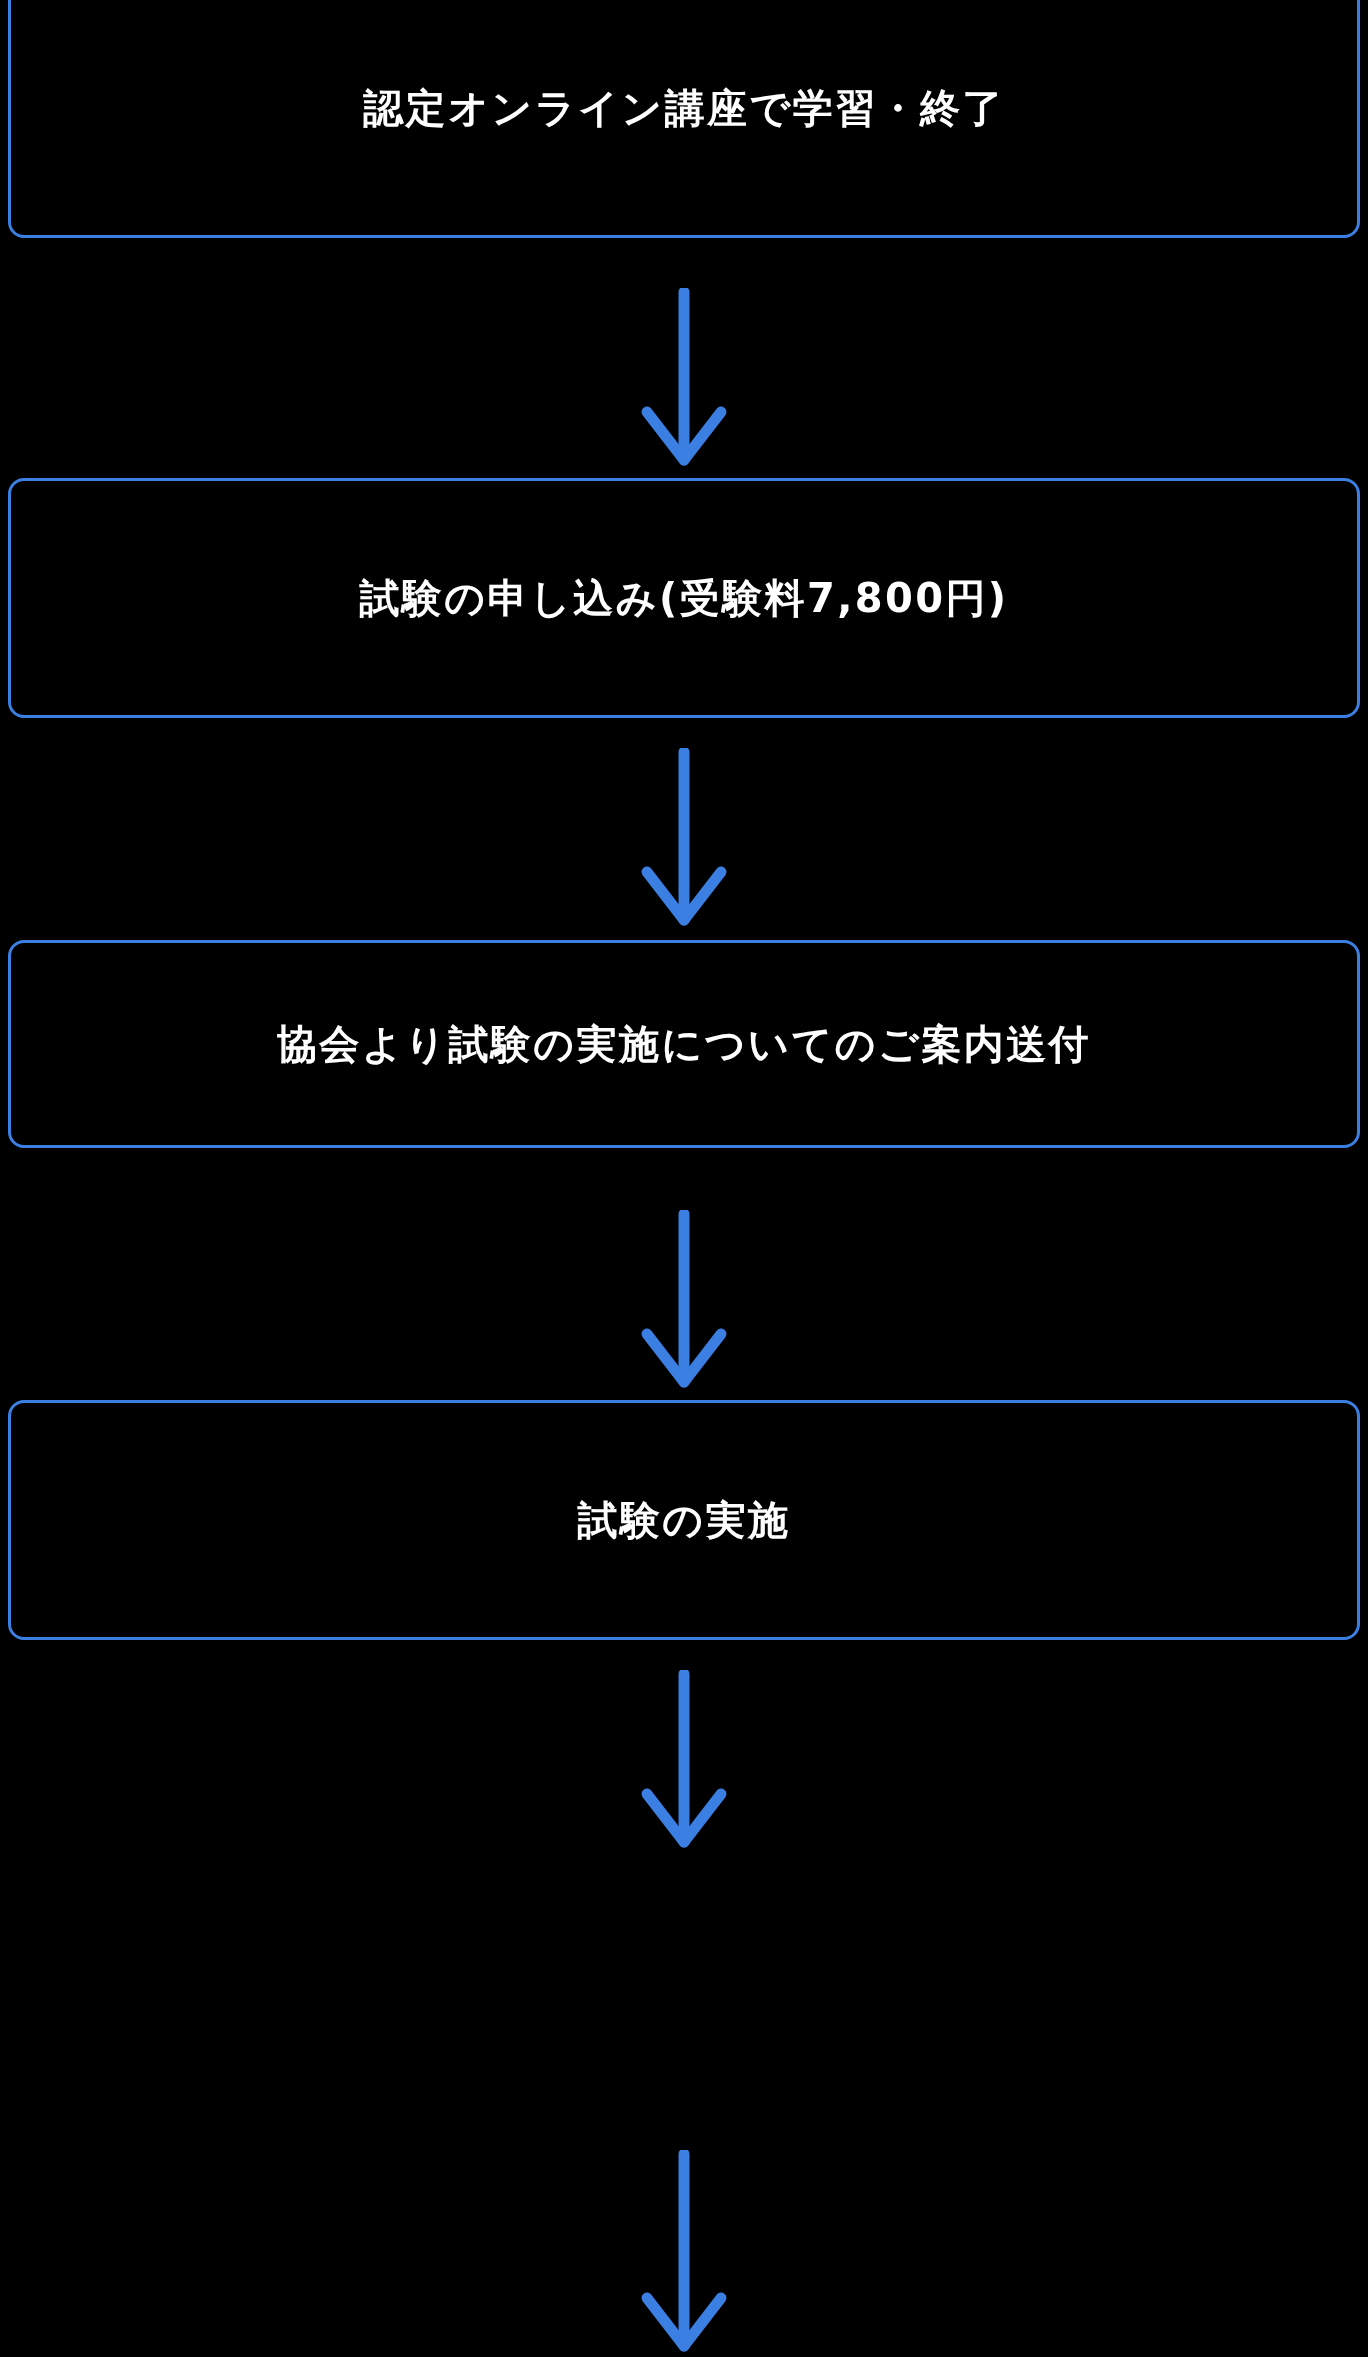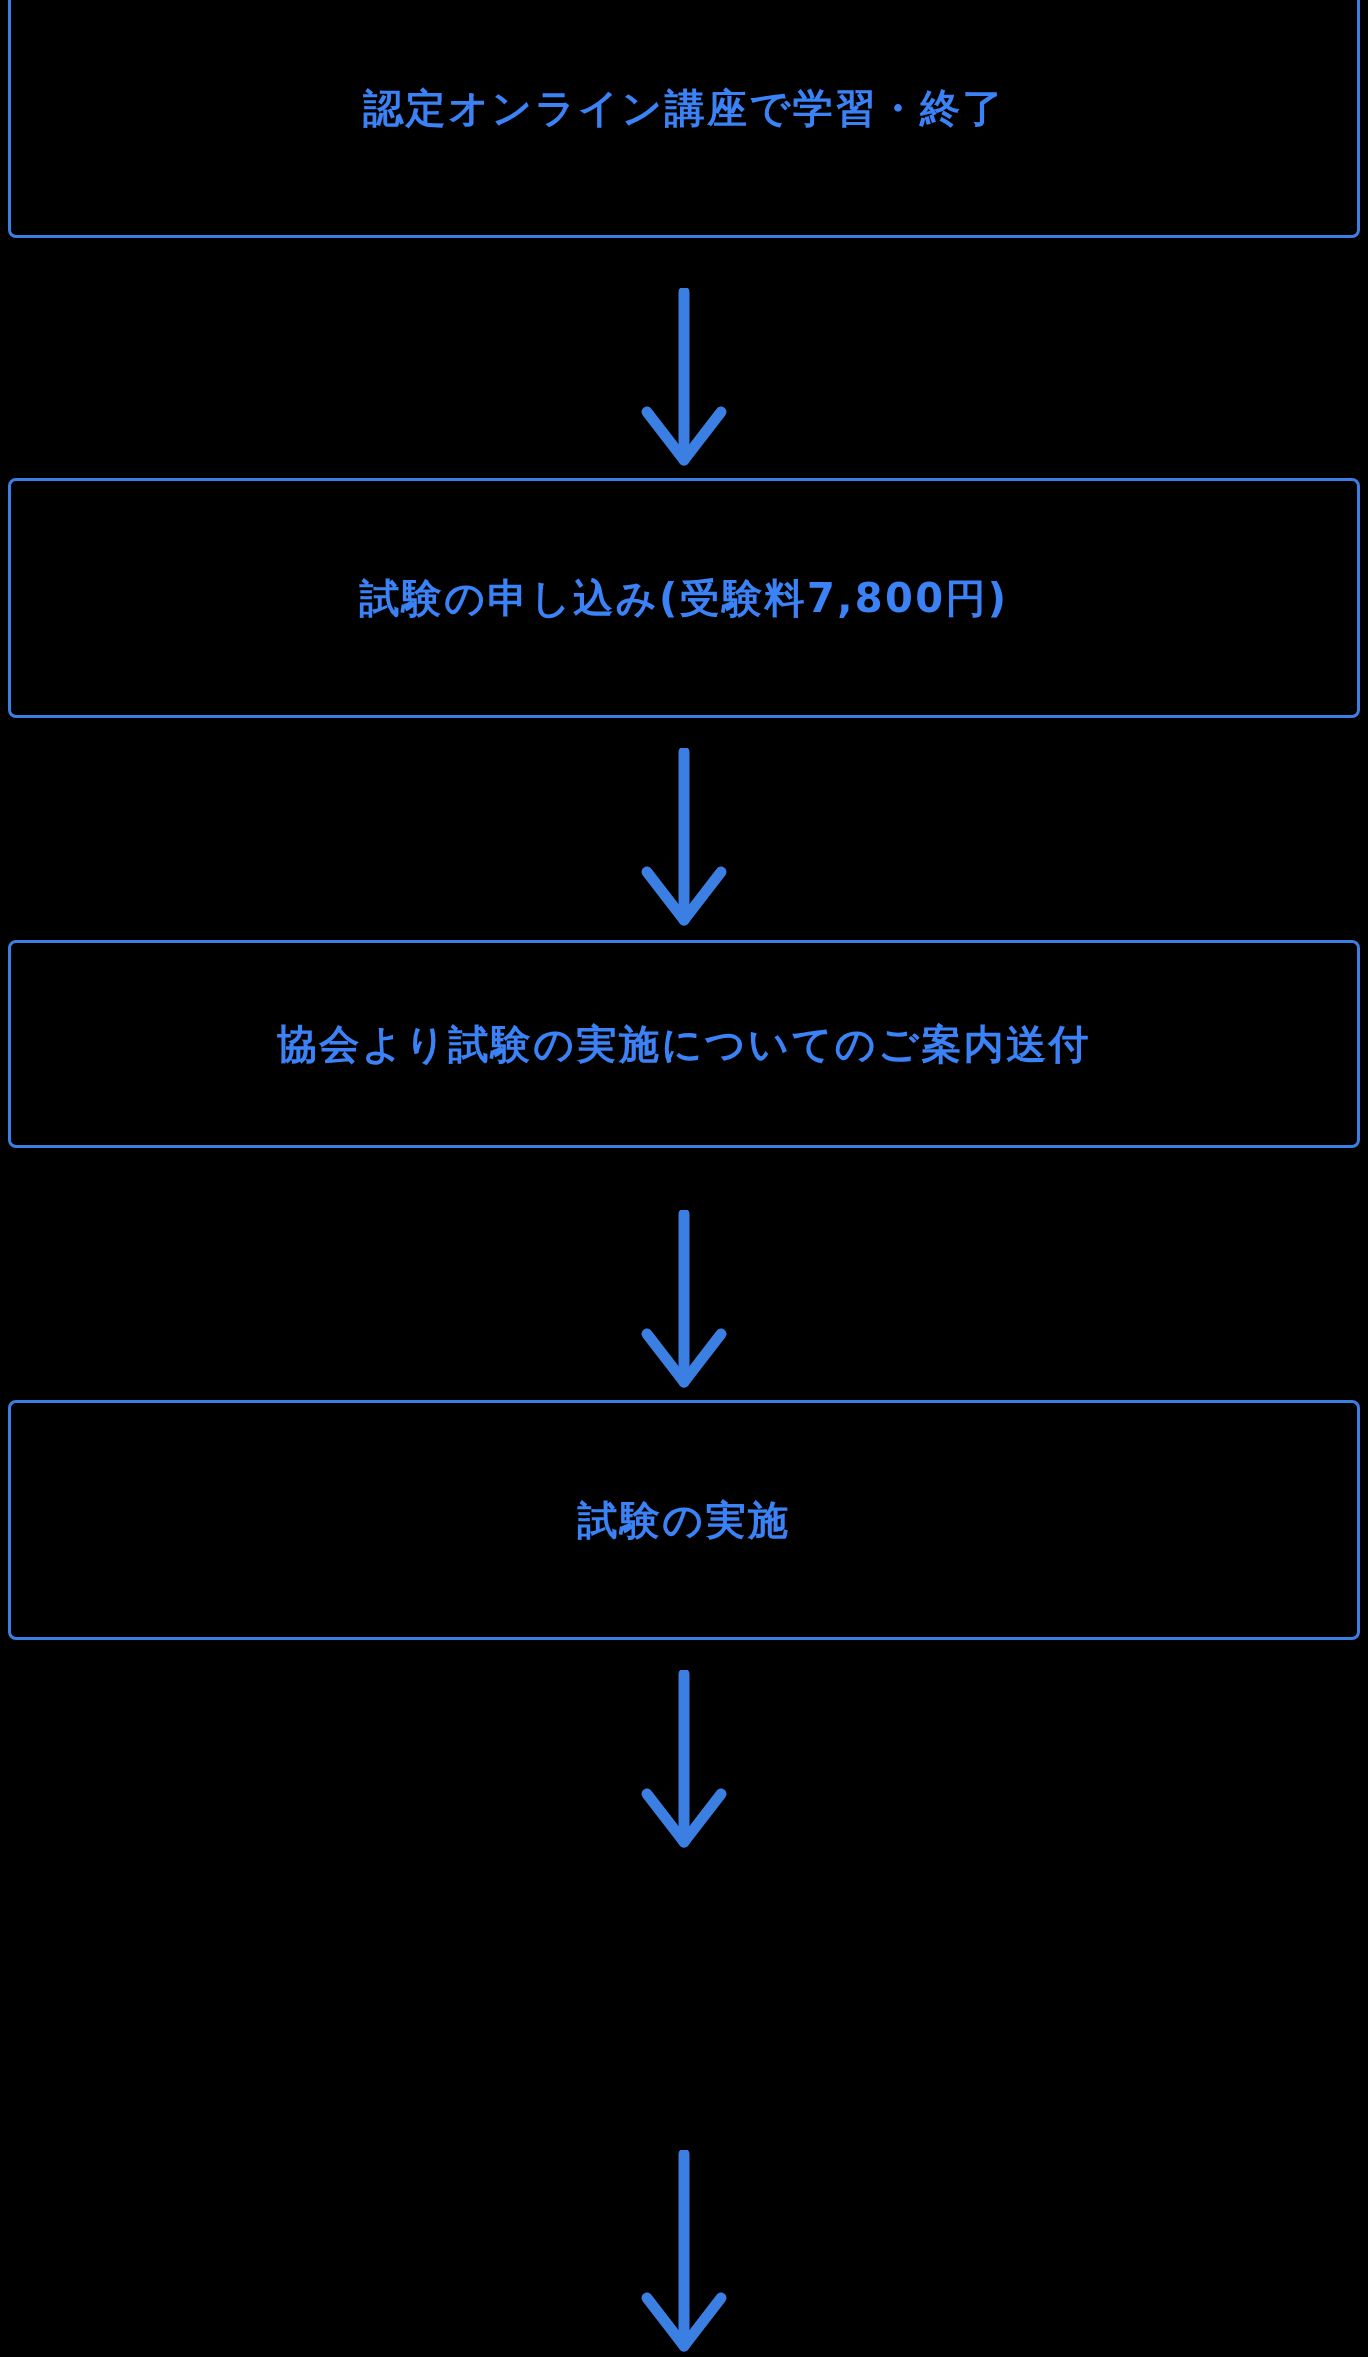--- a/index.html
+++ b/index.html
@@ -21,36 +21,36 @@
     background: #000000;
   }
 
   
   .step-box {
     position: absolute;
     left: 8px;
     width: 1352px;               
     box-sizing: border-box;
     border: 3px solid #3b7fe3;
-    border-radius: 8px;
+    border-radius: 16px;
     background: transparent;
     display: flex;
     align-items: center;
     justify-content: center;
     overflow: visible;
   }
 
   
   .step-box.clipped-top {
     border-top-left-radius: 16px;
     border-top-right-radius: 16px;
   }
 
   .step-label {
-    color: #3b82f6;
+    color: #ffffff;
     font-weight: 700;
     font-size: 40px;
     letter-spacing: 0.06em;
     line-height: 1.25;
     text-align: center;
     white-space: nowrap;
     padding: 0 10px;
   }
 
   

